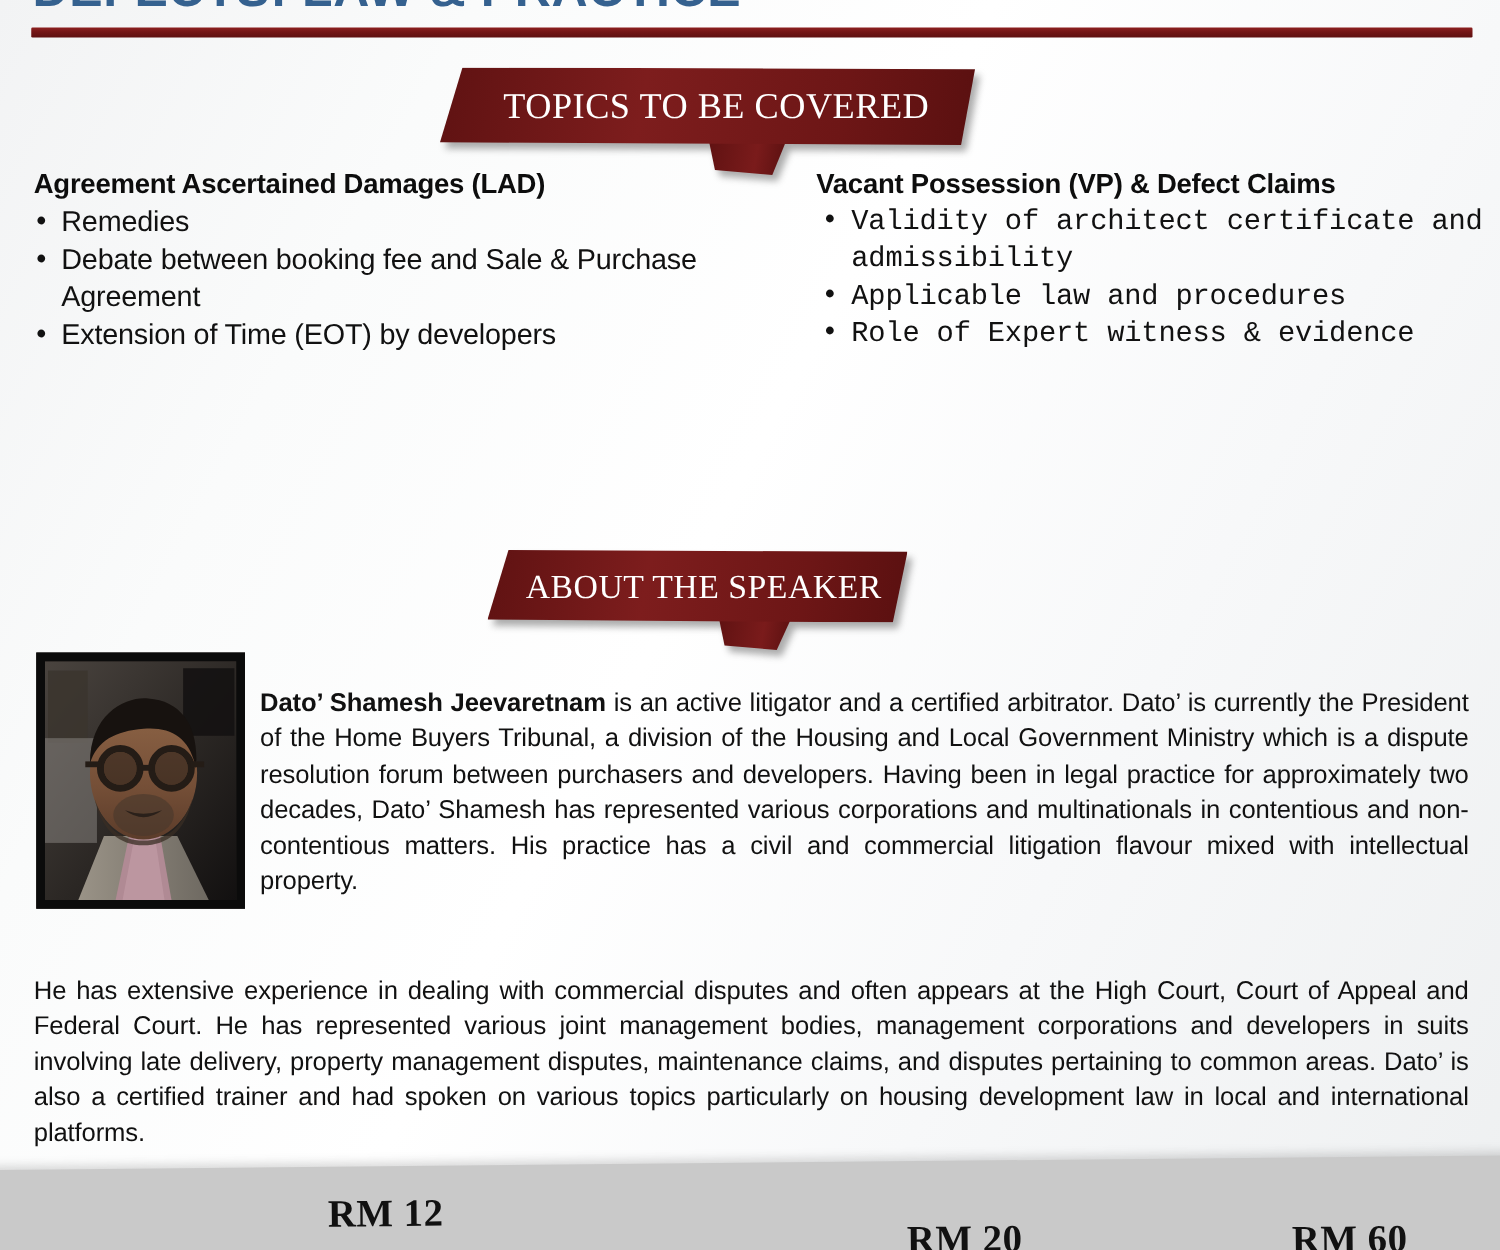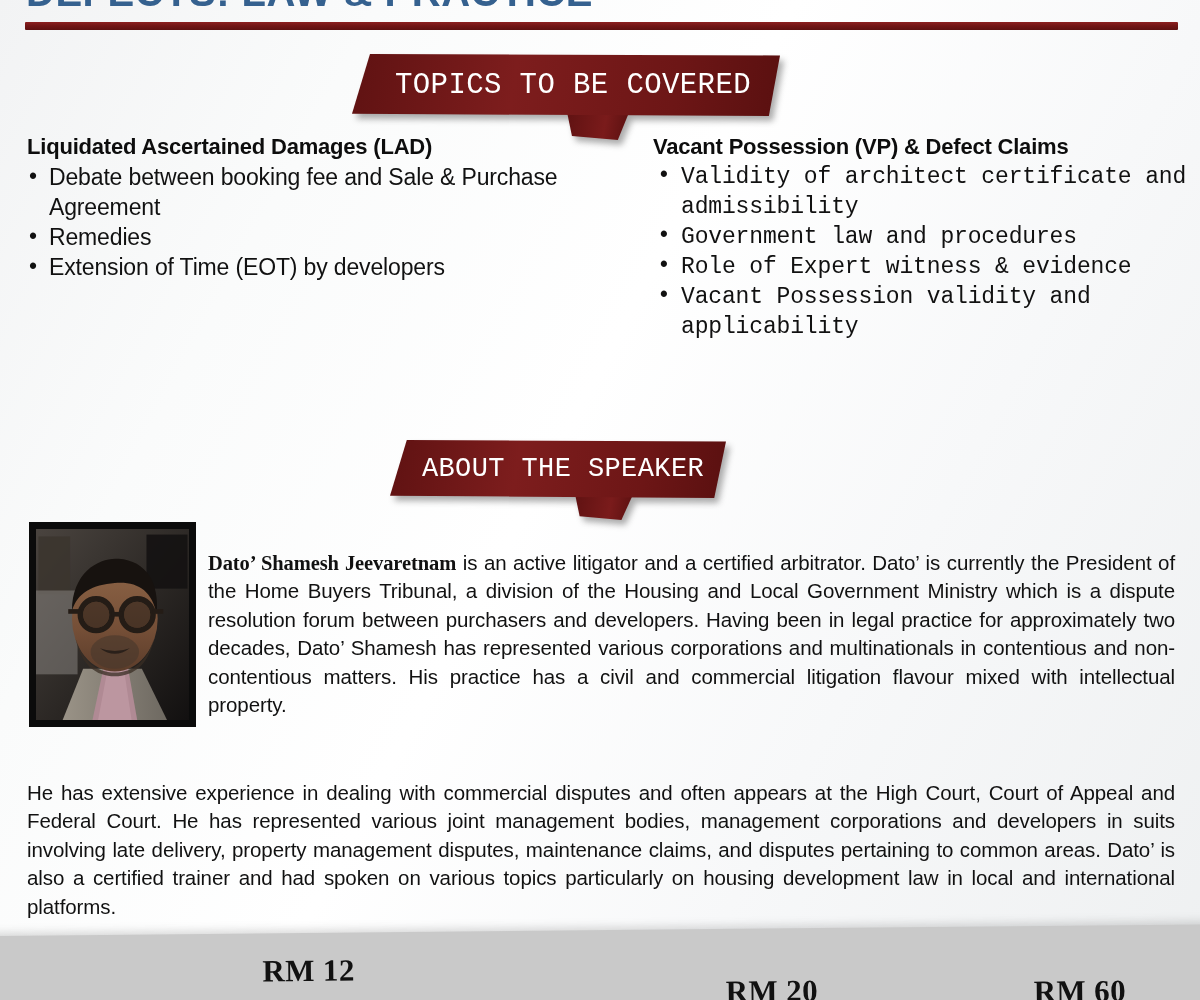--- a/index.html
+++ b/index.html
@@ -57,21 +57,21 @@
     position: absolute;
     filter: drop-shadow(4px 5px 3px rgba(70,70,70,0.45));
   }
   .ribbon .band {
     position: relative;
     background: linear-gradient(100deg, #5f1212 0%, #7d1d1d 38%, #6d1616 75%, #5a1010 100%);
     color: #ffffff;
     display: flex;
     align-items: center;
     justify-content: center;
-    font-family: Liberation Mono, monospace;
+    font-family: Liberation Serif, serif;
     font-weight: normal;
     letter-spacing: 0.4px;
     white-space: nowrap;
   }
   .ribbon .tab {
     position: absolute;
     background: linear-gradient(100deg, #601212 0%, #7a1b1b 60%, #591010 100%);
   }
 
   
@@ -190,21 +190,21 @@
     left: 208px;
     top: 6px;
     width: 967px;
     font-size: 20.5px;
     line-height: 28.5px;
     color: #111111;
     text-align: justify;
     text-justify: inter-word;
     letter-spacing: -0.1px;
   }
-  .bio b { font-weight: bold; font-family: Liberation Serif, serif; }
+  .bio b { font-weight: bold; }
 
   .bio2 {
     position: absolute;
     left: 27px;
     top: 758px;
     width: 1148px;
     font-size: 20.5px;
     line-height: 28.5px;
     color: #111111;
     text-align: justify;
@@ -247,35 +247,34 @@
   <div class="title-rule"></div>
 
   <div class="ribbon" id="ribbon-topics">
     <div class="tab"></div>
     <div class="band">TOPICS TO BE COVERED</div>
   </div>
 
   <div class="topics">
 
     <div class="col col-left">
-      <h3>Liquidated Ascertained Damages (LAD)</h3>
+      <h3>Agreement Ascertained Damages (LAD)</h3>
       <ul>
+        <li>Remedies</li>
         <li>Debate between booking fee and Sale &amp; Purchase Agreement</li>
-        <li>Remedies</li>
         <li>Extension of Time (EOT) by developers</li>
       </ul>
     </div>
 
     <div class="col col-right">
       <h3>Vacant Possession (VP) &amp; Defect Claims</h3>
       <ul>
         <li>Validity of architect certificate and admissibility</li>
-        <li>Government law and procedures</li>
+        <li>Applicable law and procedures</li>
         <li>Role of Expert witness &amp; evidence</li>
-        <li>Vacant Possession validity and applicability</li>
       </ul>
     </div>
   </div>
 
   <div class="ribbon" id="ribbon-speaker">
     <div class="tab"></div>
     <div class="band">ABOUT THE SPEAKER</div>
   </div>
 
   <div class="speaker">

